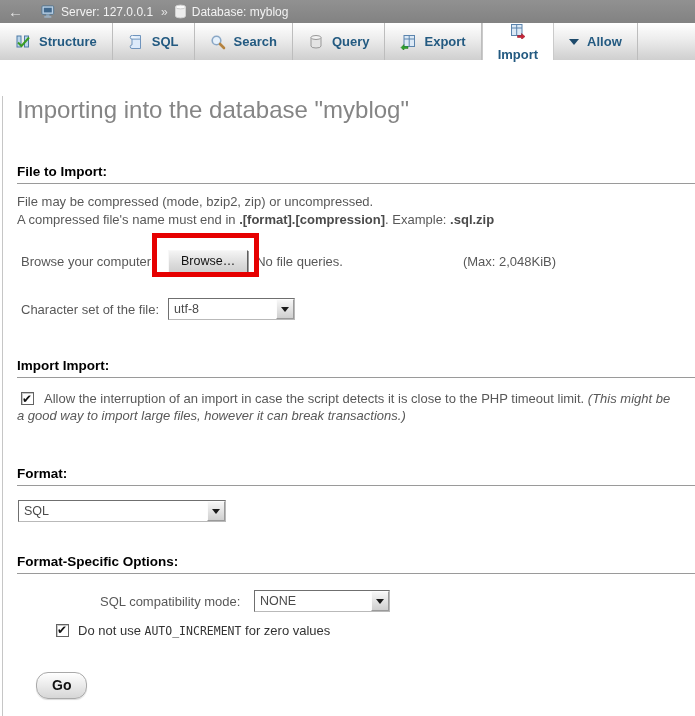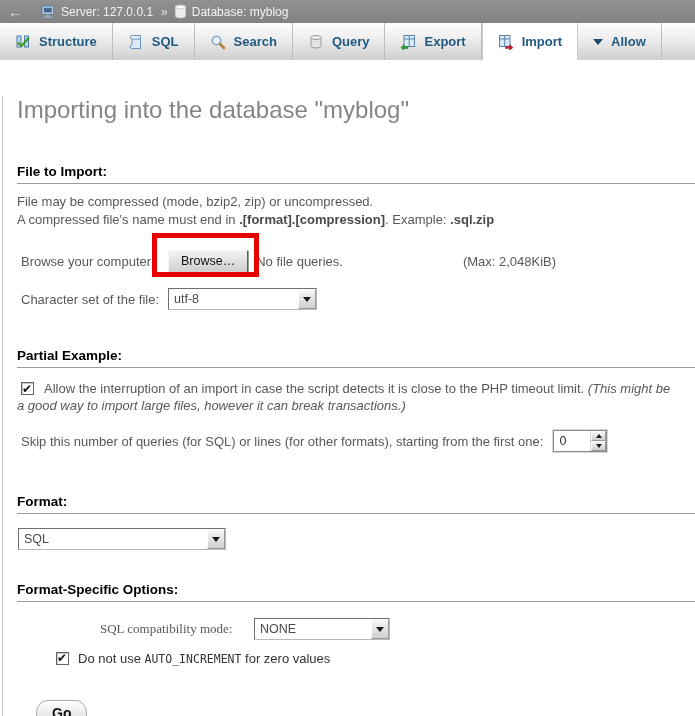--- a/index.html
+++ b/index.html
@@ -10,21 +10,21 @@
   
   .topbar { height:23px; background:linear-gradient(180deg,#919191,#828282); display:flex; align-items:center; color:#f2f2f2; font-size:12px; padding:0 8px; }
   .back-arrow { font-size:15px; color:#e4e4e4; margin-right:18px; cursor:pointer; line-height:1; }
   .crumb-ic { display:inline-flex; margin-right:5px; }
   .crumb-txt { margin-right:6px; white-space:nowrap; }
   .crumb-sep { margin:0 6px 0 2px; color:#e0e0e0; }
 
   
   .tabbar { height:37px; background:linear-gradient(180deg,#ffffff 0%,#ececec 45%,#cfcfcf 100%); display:flex; align-items:stretch; }
   .tab { display:flex; align-items:center; gap:8px; padding:0 15px; border-right:1px solid #bdbdbd; font-size:13px; font-weight:bold; color:#235a81; cursor:pointer; white-space:nowrap; }
-  .tab.active { background:#fff; border-left:1px solid #cacaca; border-right:1px solid #cacaca; }
+  .tab.active { background:#fff; border-left:1px solid #cacaca; border-right:1px solid #cacaca;flex-direction:column; }
   .ticon { display:inline-flex; width:16px; height:16px; }
   .caret { width:0; height:0; border-left:5px solid transparent; border-right:5px solid transparent; border-top:6px solid #1d4a6b; display:inline-block; }
   .tab-fill { flex:1; }
 
   
   .content { margin-left:2px; border-left:1px solid #c6c6c6; min-height:656px; padding-bottom:10px; }
   h1.title { margin:36px 12px 0 14px; font-size:24px; font-weight:normal; color:#858585; }
   .sect { margin:40px 0 0 14px; font-size:13.5px; font-weight:bold; color:#000; border-bottom:1px solid #9a9a9a; padding-bottom:4px; }
   .note { margin:10px 12px 0 14px; font-size:13px; color:#585858; line-height:16px; }
   .note + .note { margin-top:2px; }
@@ -56,21 +56,21 @@
 
   .para { margin:12px 14px 0 14px; font-size:13px; color:#585858; line-height:17px; }
   .para .cbx { margin:0 10px 0 4px; }
   .para i { color:#585858; }
 
   .skip-row { margin-top:16px; }
   .skip-row .num-input { margin-left:10px; }
 
   .fmt-row { margin-left:15px; margin-top:14px; }
   .fso-row { margin-left:97px; margin-top:16px; }
-  .fso-lbl { width:148px; flex:none;font-family:Liberation Serif, serif; }
+  .fso-lbl { width:148px; flex:none; }
   .fso-row .select { margin-left:6px; }
   .auto-row { margin-left:53px; margin-top:11px; color:#333; }
   .auto-row .cbx { margin-right:9px; }
   .mono { font-family:"DejaVu Sans Mono",monospace; font-size:11.5px; color:#333; }
 
   .go-btn { margin:34px 0 0 33px; font-family:"Liberation Sans",sans-serif; font-size:14px; font-weight:bold; color:#111; background:linear-gradient(180deg,#ffffff,#e2e2e2 70%,#d6d6d6); border:1px solid #a9a9a9; border-radius:12px; padding:4px 15px 5px; box-shadow:0 1px 1px rgba(0,0,0,.15); cursor:pointer; }
 
   
   .browse-wrap { position:relative; margin-top:22px; }
   .red-box { position:absolute; left:131px; top:-17px; width:107px; height:44px; border:5px solid #e60000; z-index:9; pointer-events:none; }
@@ -181,42 +181,32 @@
       <p class="note"><span>A compressed file's name must end in </span><b>.[format].[compression]</b><span>. Example: </span><b>.sql.zip</b></p>
 
       <div class="row browse-wrap">
         <span class="lbl">Browse your computer:</span>
         <button class="btn3d">Browse…</button>
         <span class="nofile">No file queries.</span>
         <span class="maxsize">(Max: 2,048KiB)</span>
         <div class="red-box"></div>
       </div>
 
-      <div class="row" style="margin-top:15px;">
+      <div class="row" style="margin-top:25px;">
         <span class="lbl">Character set of the file:</span>
-        <div class="select" style="width:149px;gap:28px;">
+        <div class="select" style="width:127px;gap:28px;">
           <span class="sel-text">utf-8</span>
           <span class="sel-btn"></span>
         </div>
       </div>
     </section>
 
     <section>
-      <h2 class="sect" style="margin-top:38px;">Partial Example:</h2>
+      <h2 class="sect" style="margin-top:38px;">Import Import:</h2>
       <p class="para"><span class="cbx"></span><span>Allow the interruption of an import in case the script detects it is close to the PHP timeout limit. </span><i>(This might be a good way to import large files, however it can break transactions.)</i></p>
-      <div class="row skip-row">
-        <span>Skip this number of queries (for SQL) or lines (for other formats), starting from the first one:</span>
-        <span class="num-input">
-          <span class="num-val">0</span>
-          <span class="spin">
-            <span class="spin-btn spin-up"></span>
-            <span class="spin-btn spin-dn"></span>
-          </span>
-        </span>
-      </div>
     </section>
 
     <section>
       <h2 class="sect" style="margin-top:42px;">Format:</h2>
       <div class="row fmt-row">
         <div class="select" style="width:208px;">
           <span class="sel-text">SQL</span>
           <span class="sel-btn"></span>
         </div>
       </div>

